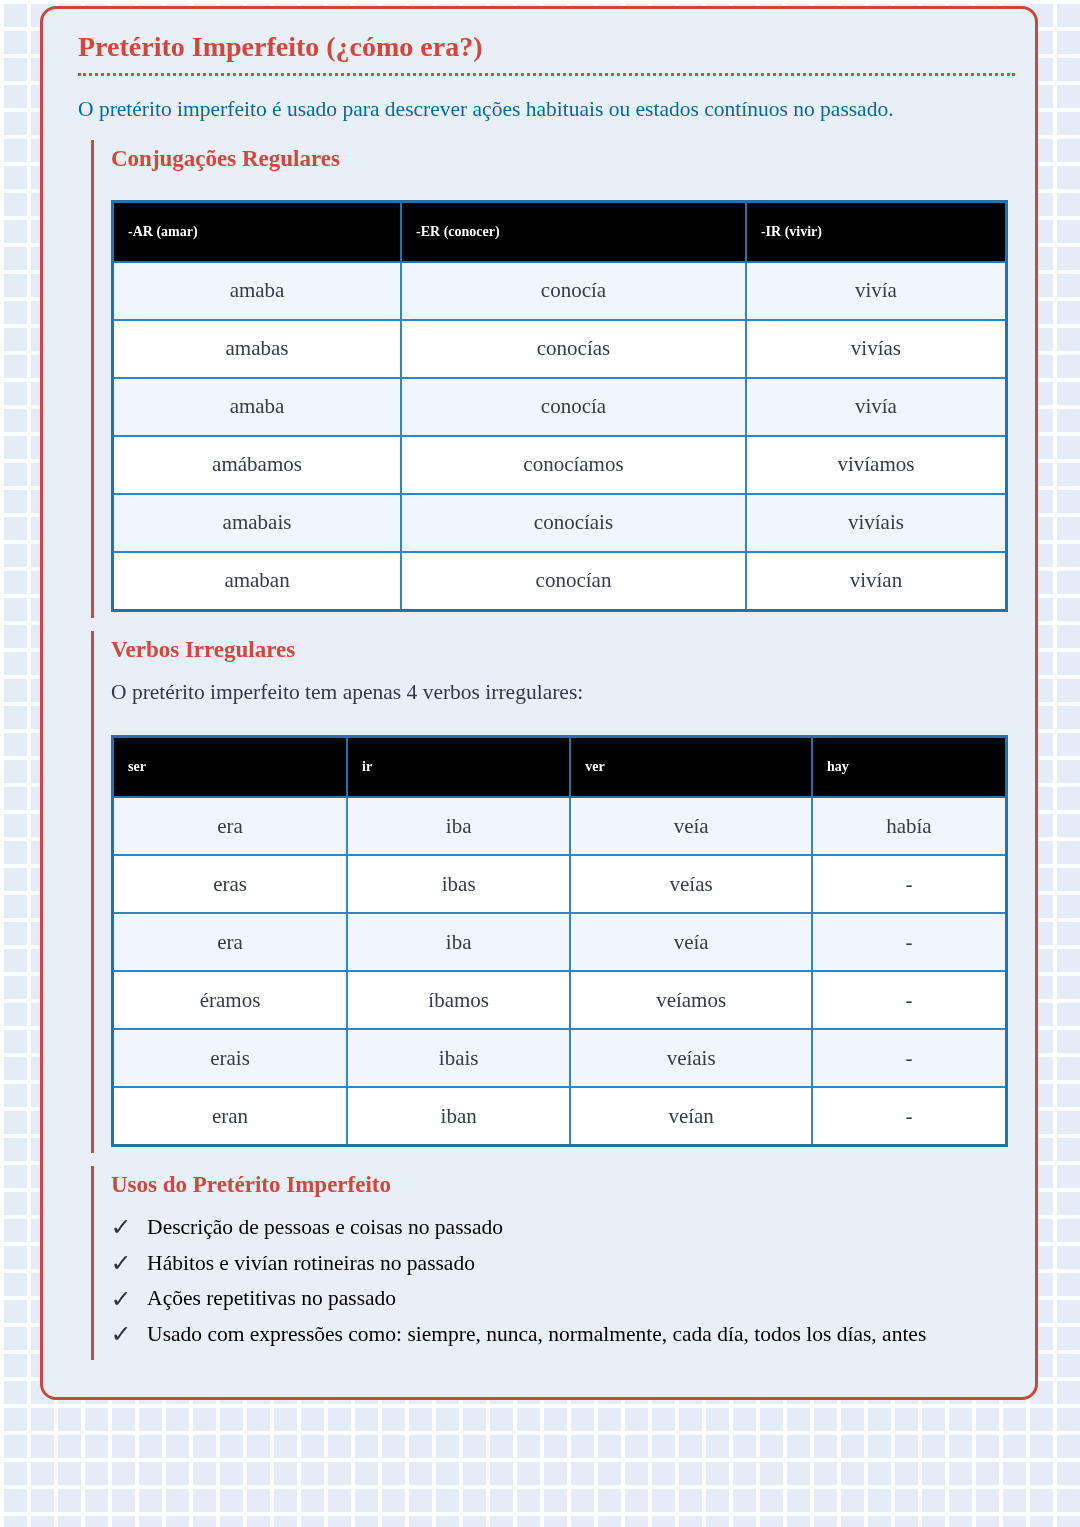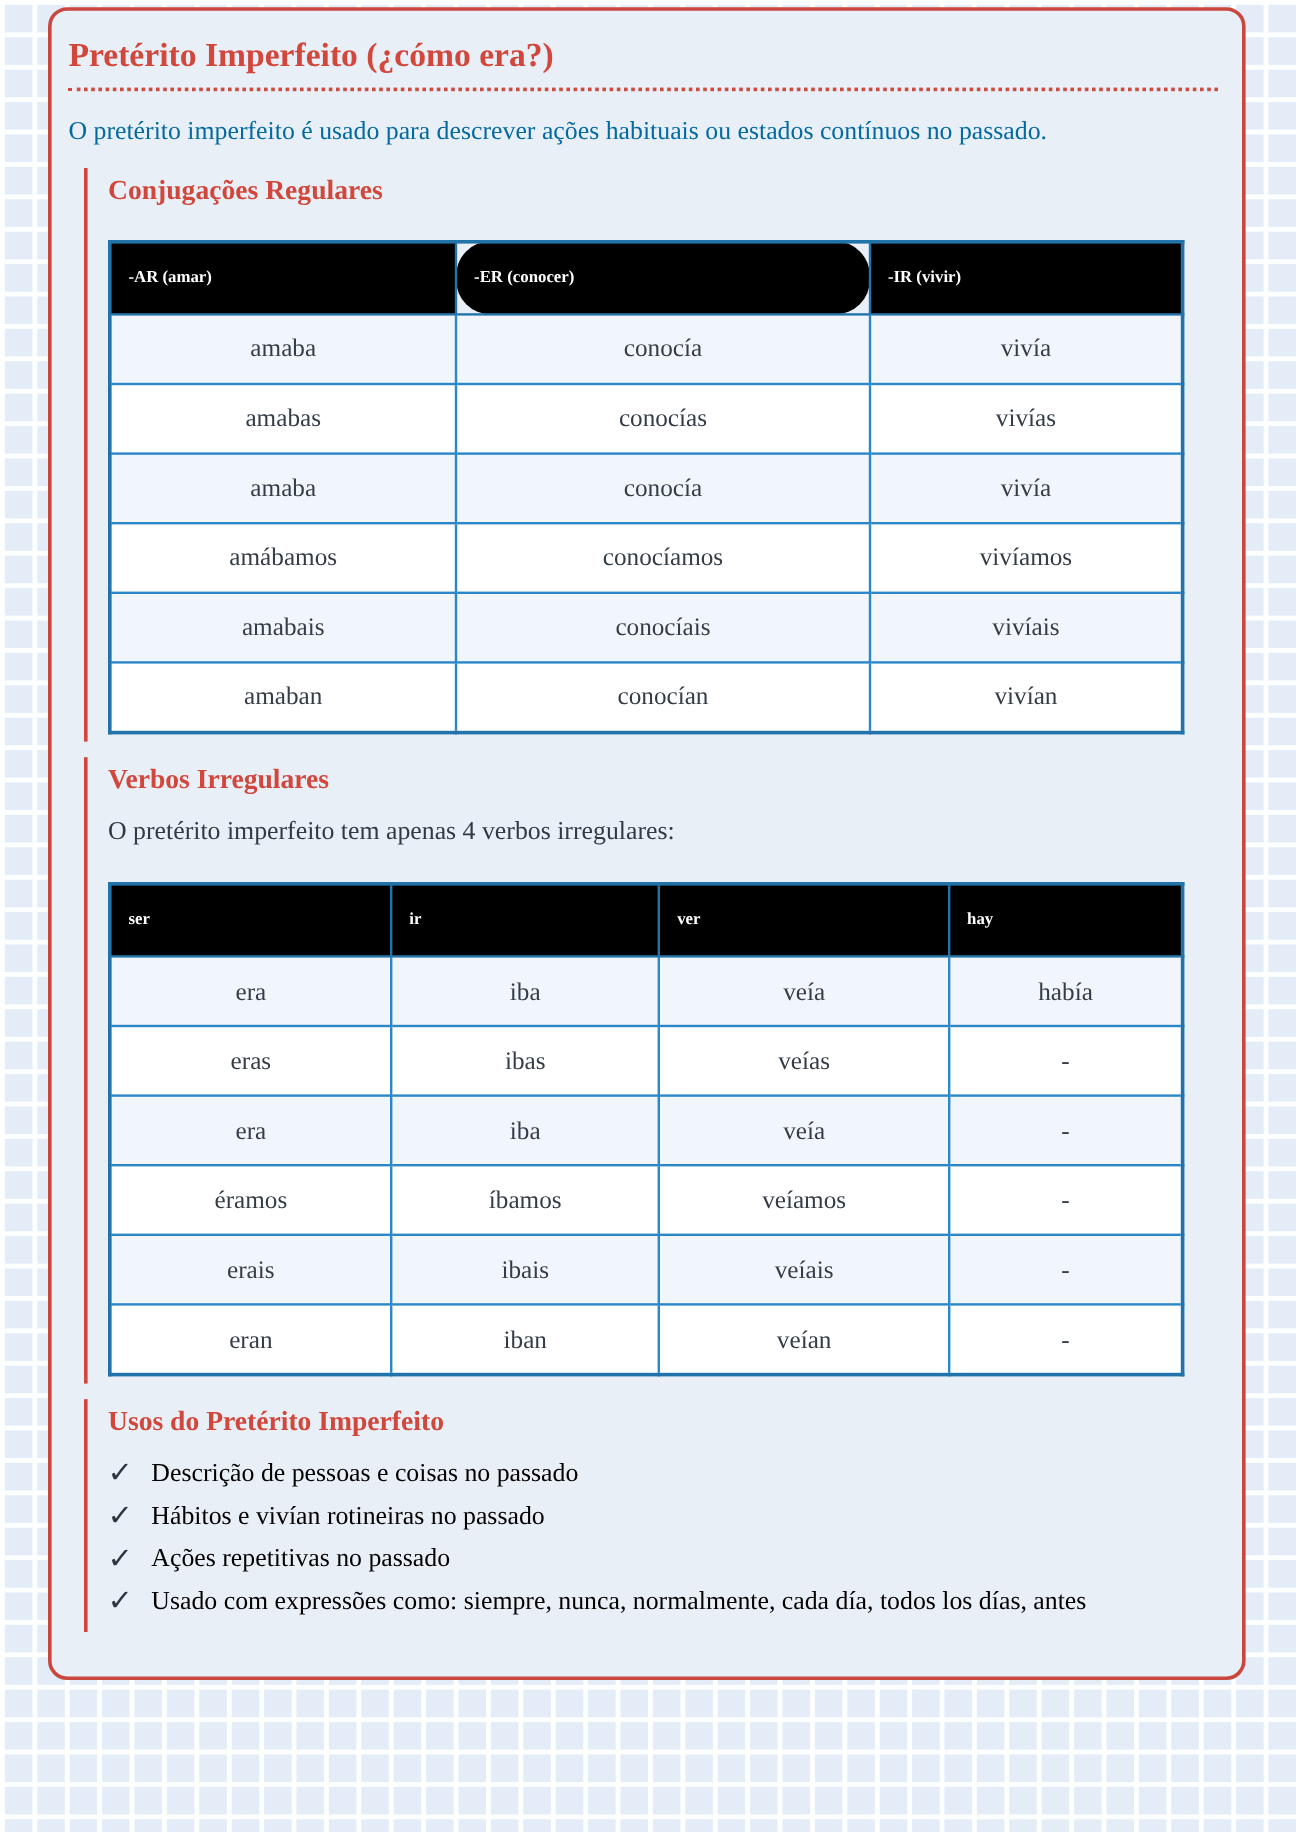--- a/index.html
+++ b/index.html
@@ -17,21 +17,21 @@
   .card {
     box-sizing: border-box;
     position: absolute;
     left: 40px;
     top: 6px;
     width: 998px;
     height: 1394px;
     background: #e9eff7;
     border: 3px solid #c9473d;
     border-radius: 16px;
-    padding: 22px 20px 0 14px;
+    padding: 22px 20px 0 35px;
   }
   h1.card-title {
     margin: 0;
     padding-bottom: 10px;
     border-bottom: 3px dotted #cf4a3f;
     color: #d2473c;
     font-size: 28px;
     line-height: 1.15;
     font-weight: bold;
   }
@@ -81,21 +81,21 @@
     background: #ffffff;
     color: #333c47;
     font-size: 21px;
     text-align: center;
     height: 56px;
     padding: 0;
     border: 2px solid #2b87c7;
   }
   table.conj-table tbody tr:nth-child(odd) td { background: #f1f6fc; }
   table.t-regulares th:nth-child(1) { width: 32.2%; }
-  table.t-regulares th:nth-child(2) { width: 38.9%; border-radius: 29px; }
+  table.t-regulares th:nth-child(2) { width: 38.9%; }
   table.t-regulares th:nth-child(3) { width: 28.9%; }
   table.t-irregulares th:nth-child(1) { width: 26.3%; }
   table.t-irregulares th:nth-child(2) { width: 25.0%; }
   table.t-irregulares th:nth-child(3) { width: 27.2%; }
   table.t-irregulares th:nth-child(4) { width: 21.5%; }
   ul.checklist {
     list-style: none;
     margin: 12px 0 0 0;
     padding: 0;
     max-width: 905px;

